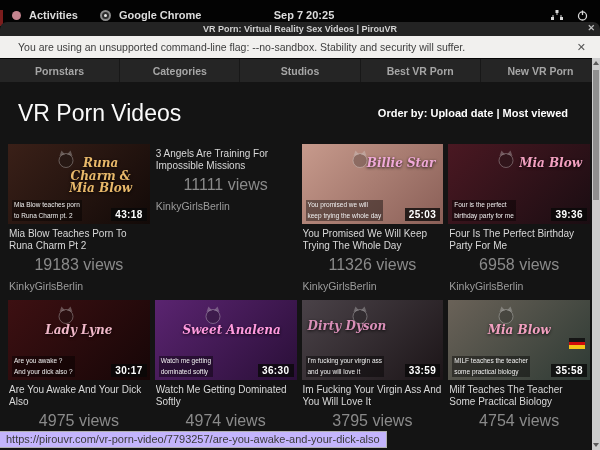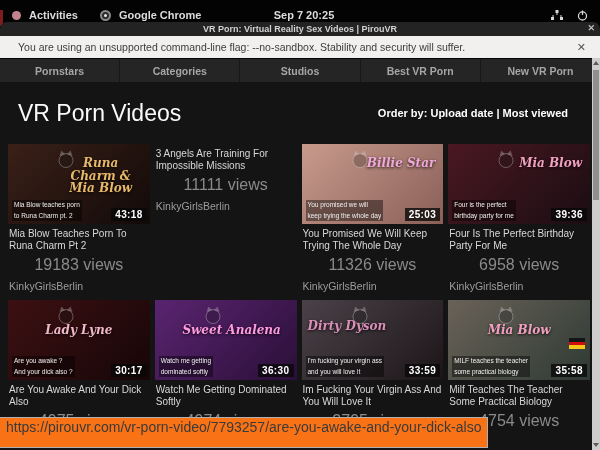--- a/index.html
+++ b/index.html
@@ -89,22 +89,22 @@
   .sb-up, .sb-down { position:absolute; left:0; width:8px; height:10px; background:#cdcdcd;
     display:flex; align-items:center; justify-content:center; }
   .sb-up { top:0; } .sb-down { bottom:0; }
   .sb-up::after { content:""; border-left:3px solid transparent; border-right:3px solid transparent;
     border-bottom:4px solid #5a5a5a; }
   .sb-down::after { content:""; border-left:3px solid transparent; border-right:3px solid transparent;
     border-top:4px solid #5a5a5a; }
   .sb-thumb { position:absolute; left:1px; top:12px; width:6px; height:130px; background:#8f8f8f; }
 
   
-  .status { position:absolute; left:0; bottom:2px; background:#f97316; border:1px solid #b0b0b0;
-    border-left:0; color:#3a3a3a; font-size:14px; padding:1px 6px 12px; z-index:50; }
+  .status { position:absolute; left:0; bottom:2px; background:#c4b5fd; border:1px solid #b0b0b0;
+    border-left:0; color:#3a3a3a; font-size:11px; padding:1px 6px 2px; z-index:50; }
 </style>
 </head>
 <body>
 
 <div class="sysbar">
   <div class="edge-sliver"></div>
   <div class="sys-left">
     <span class="act-dot"></span>
     <span>Activities</span>
     <span class="chrome-ic"></span>

